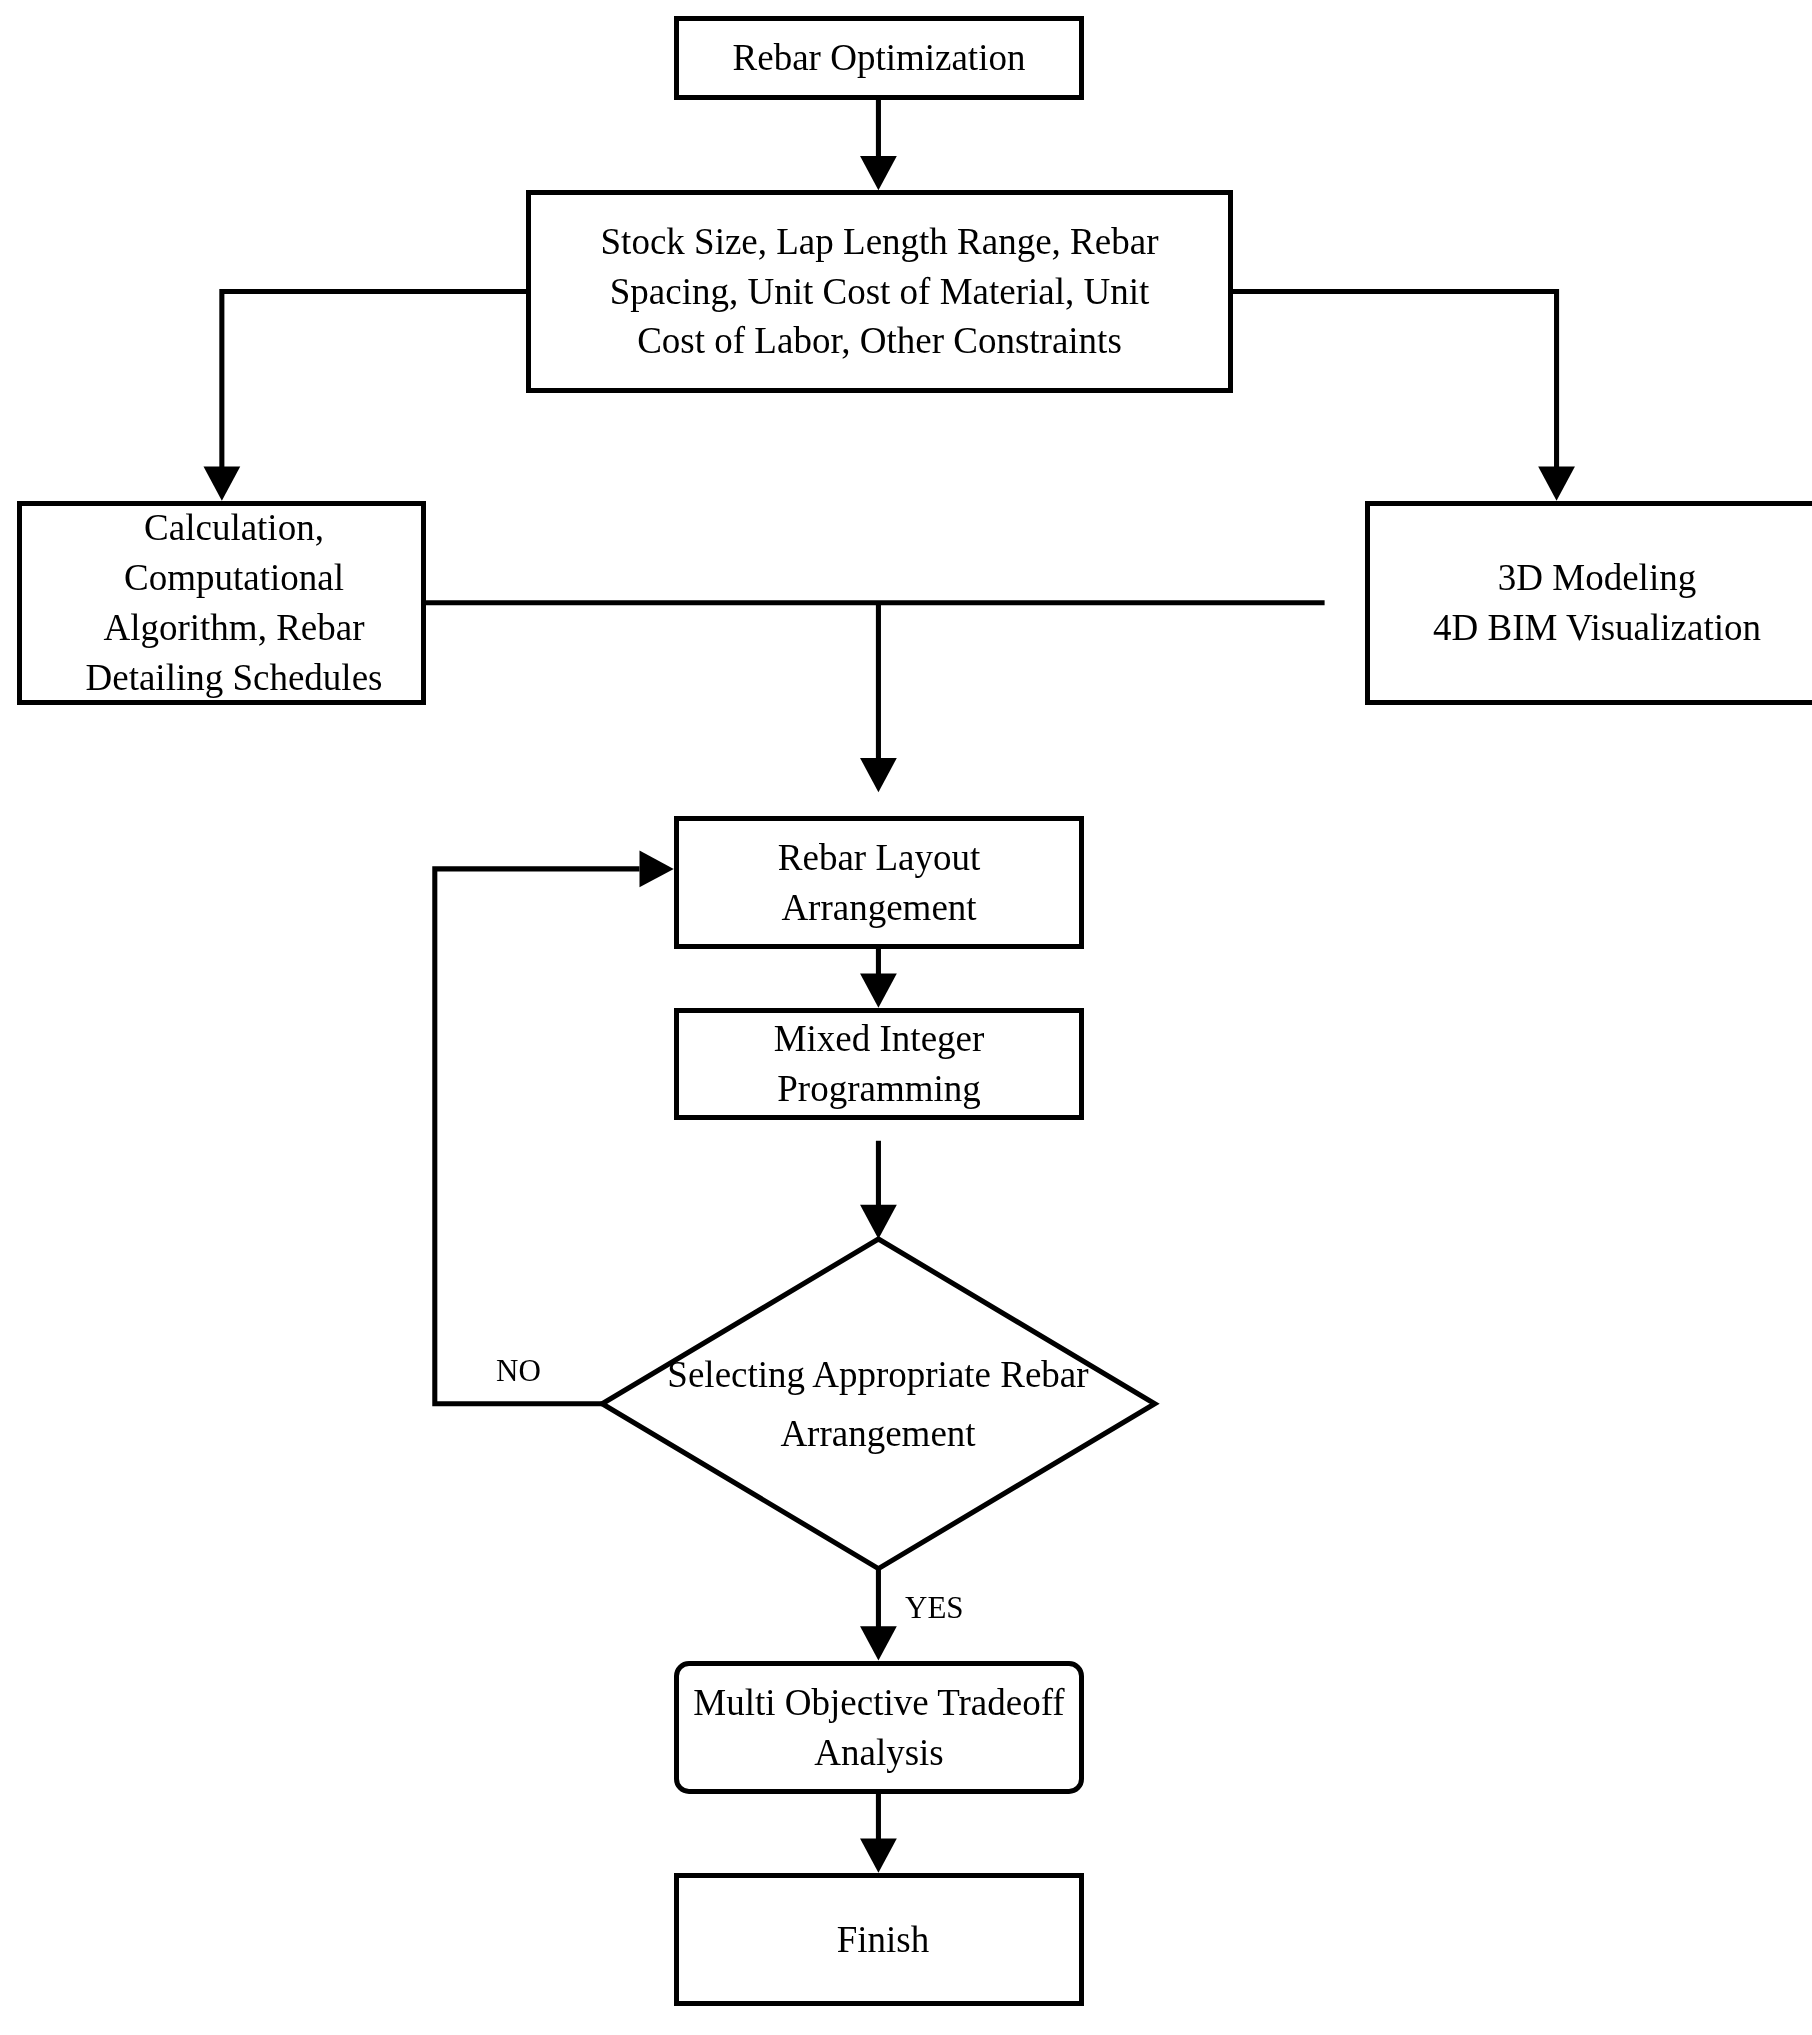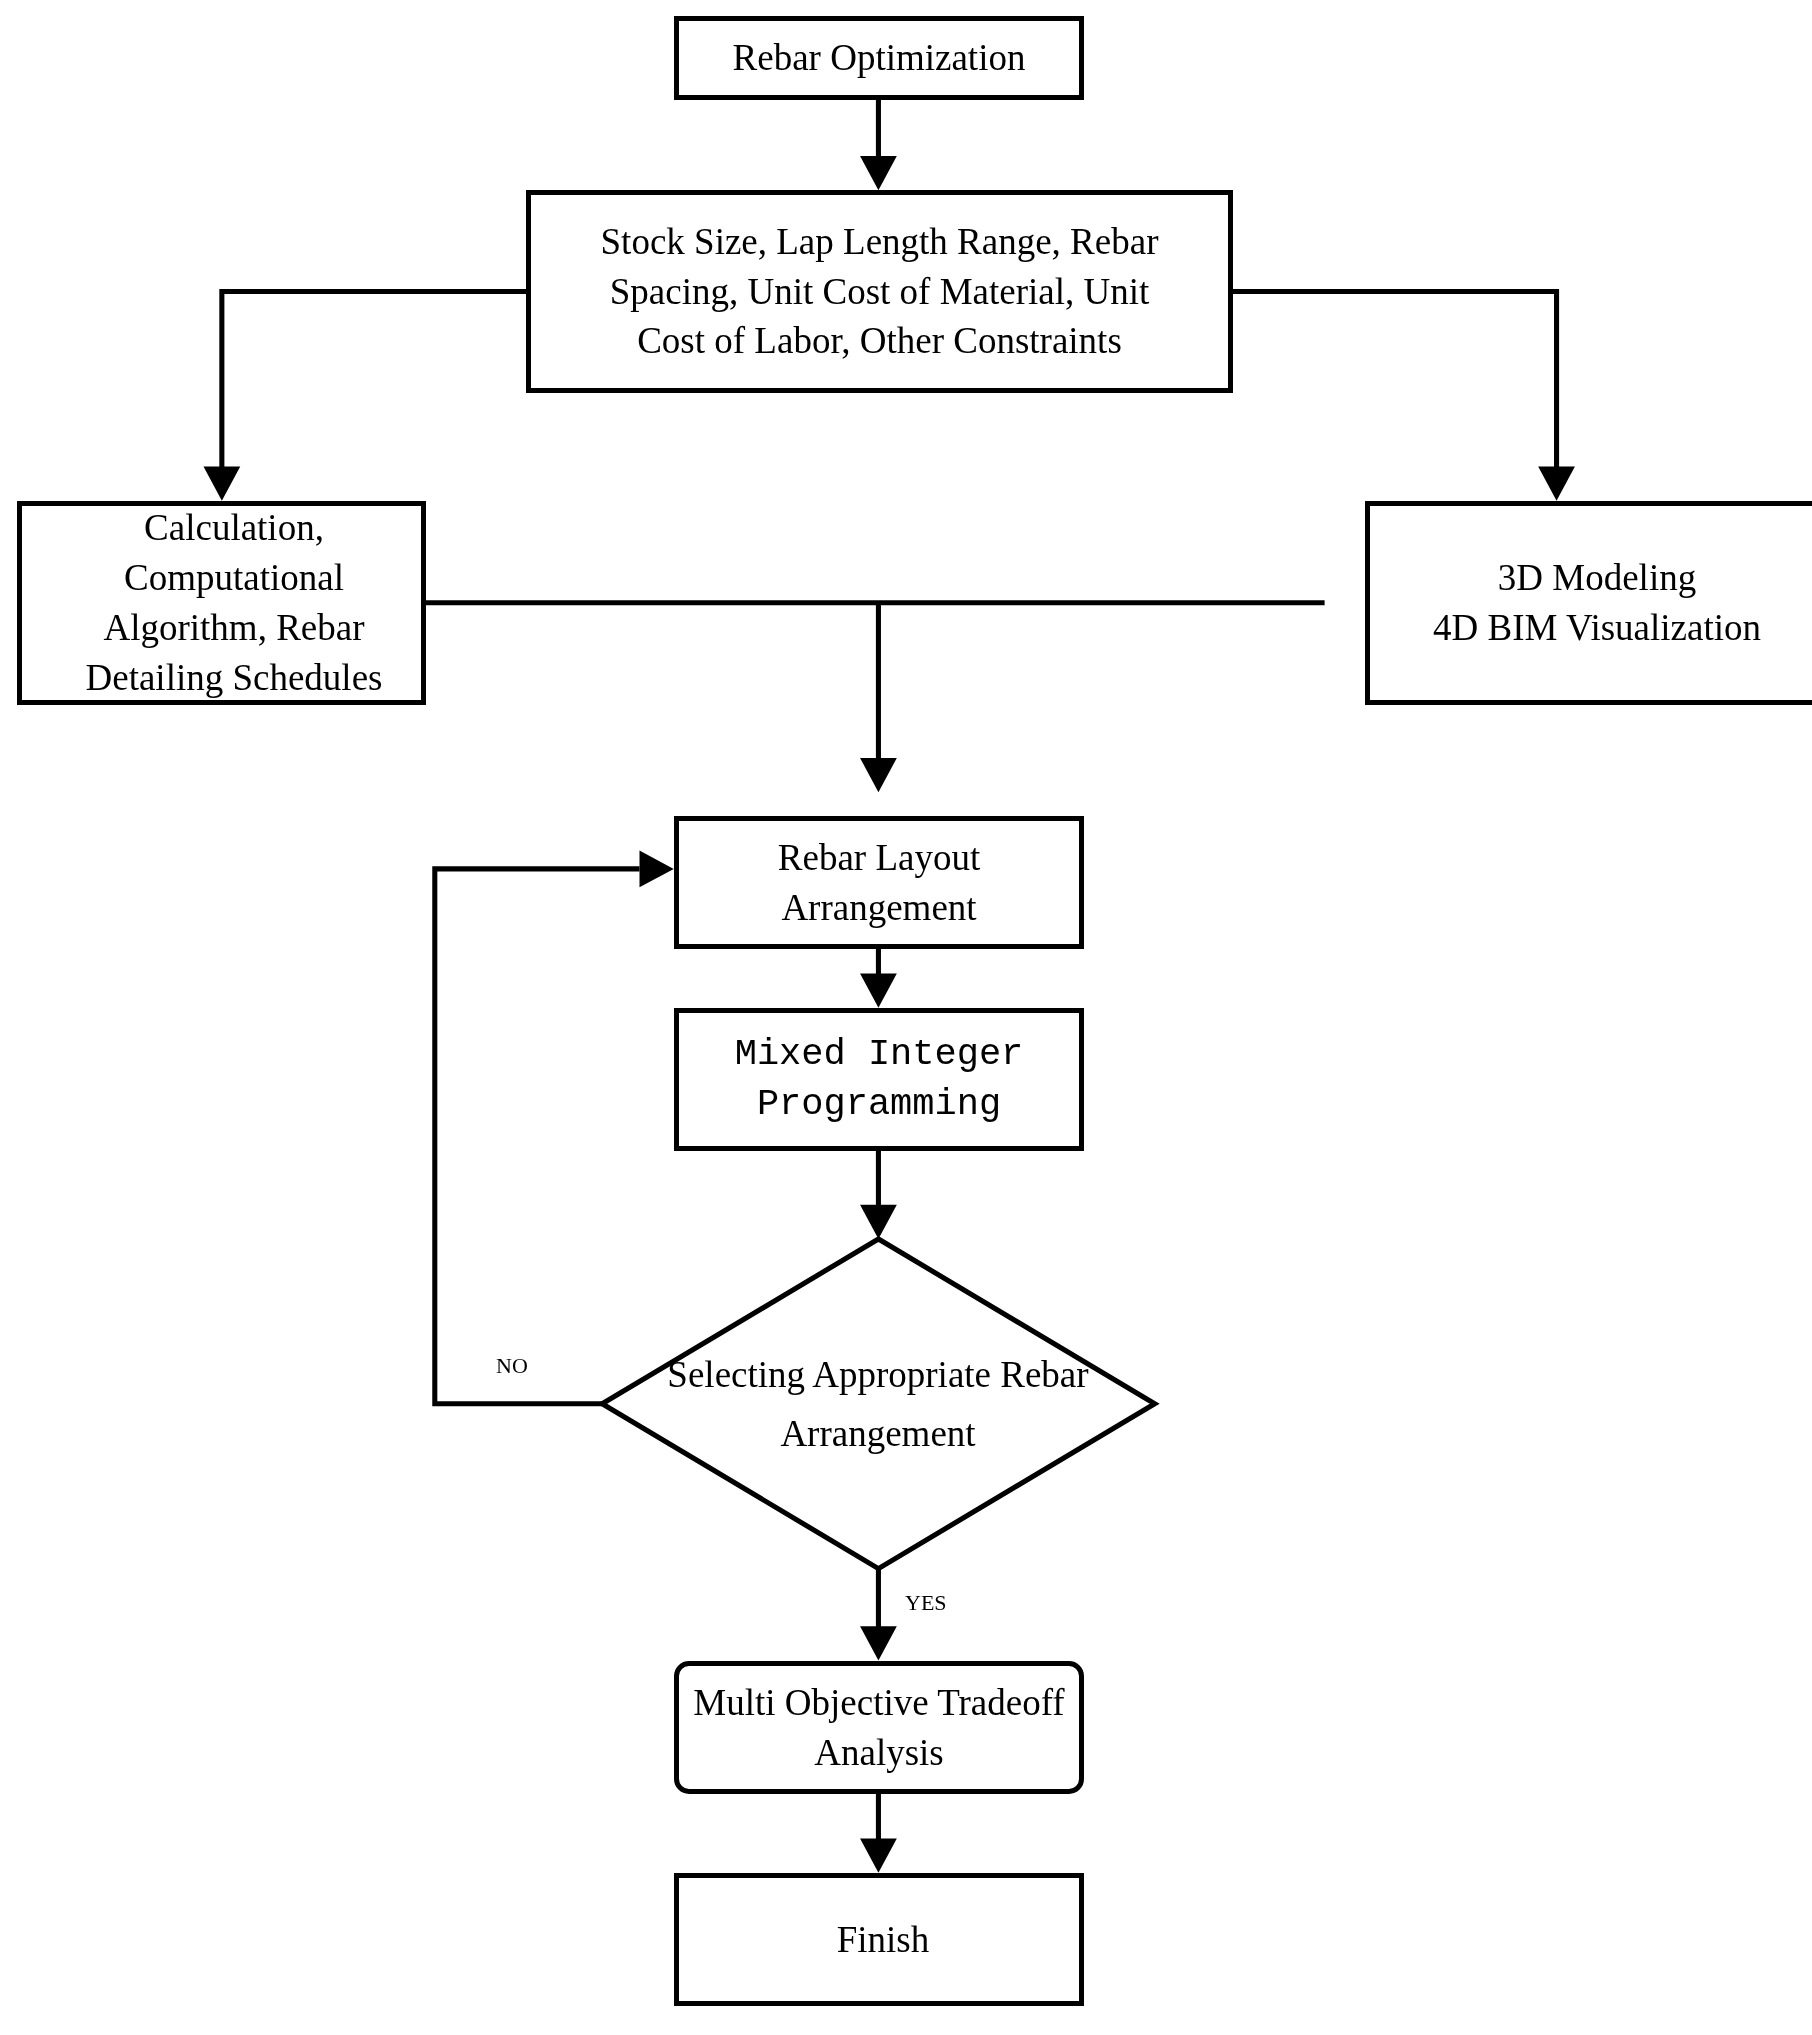--- a/index.html
+++ b/index.html
@@ -35,21 +35,21 @@
     font-size: 37px;
     line-height: 1.35;
   }
   .node.diamond-label {
     border: none;
     background: transparent;
     line-height: 1.6;
   }
   .edge-label {
     position: absolute;
-    font-size: 22px;
+    font-size: 31px;
     line-height: 1;
     white-space: nowrap;
   }
 </style>
 </head>
 <body>
 
 <div class="canvas">
 
   <svg class="connectors" viewBox="0 0 2859 3211" xmlns="http://www.w3.org/2000/svg">
@@ -114,21 +114,21 @@
 Computational
 Algorithm, Rebar
 Detailing Schedules</div>
 
   <div class="node" style="left:1365px; top:501px; width:464px; height:204px;">3D Modeling
 4D BIM Visualization</div>
 
   <div class="node" style="left:674px; top:792px; width:410px; height:133px;margin-top:24px;">Rebar Layout
 Arrangement</div>
 
-  <div class="node" style="left:674px; top:1008px; width:410px; height:143px;font-family:Liberation Mono, monospace;">Mixed Integer
+  <div class="node" style="left:674px; top:1008px; width:410px; height:112px;">Mixed Integer
 Programming</div>
 
   <div class="node diamond-label" style="left:593px; top:1309px; width:570px; height:190px;">Selecting Appropriate Rebar
 Arrangement</div>
 
   <div class="node" style="left:674px; top:1661px; width:410px; height:133px;border-radius:15px;">Multi Objective Tradeoff
 Analysis</div>
 
   <div class="node" style="left:674px; top:1873px; width:410px; height:133px;padding-left:8px;">Finish</div>
 

